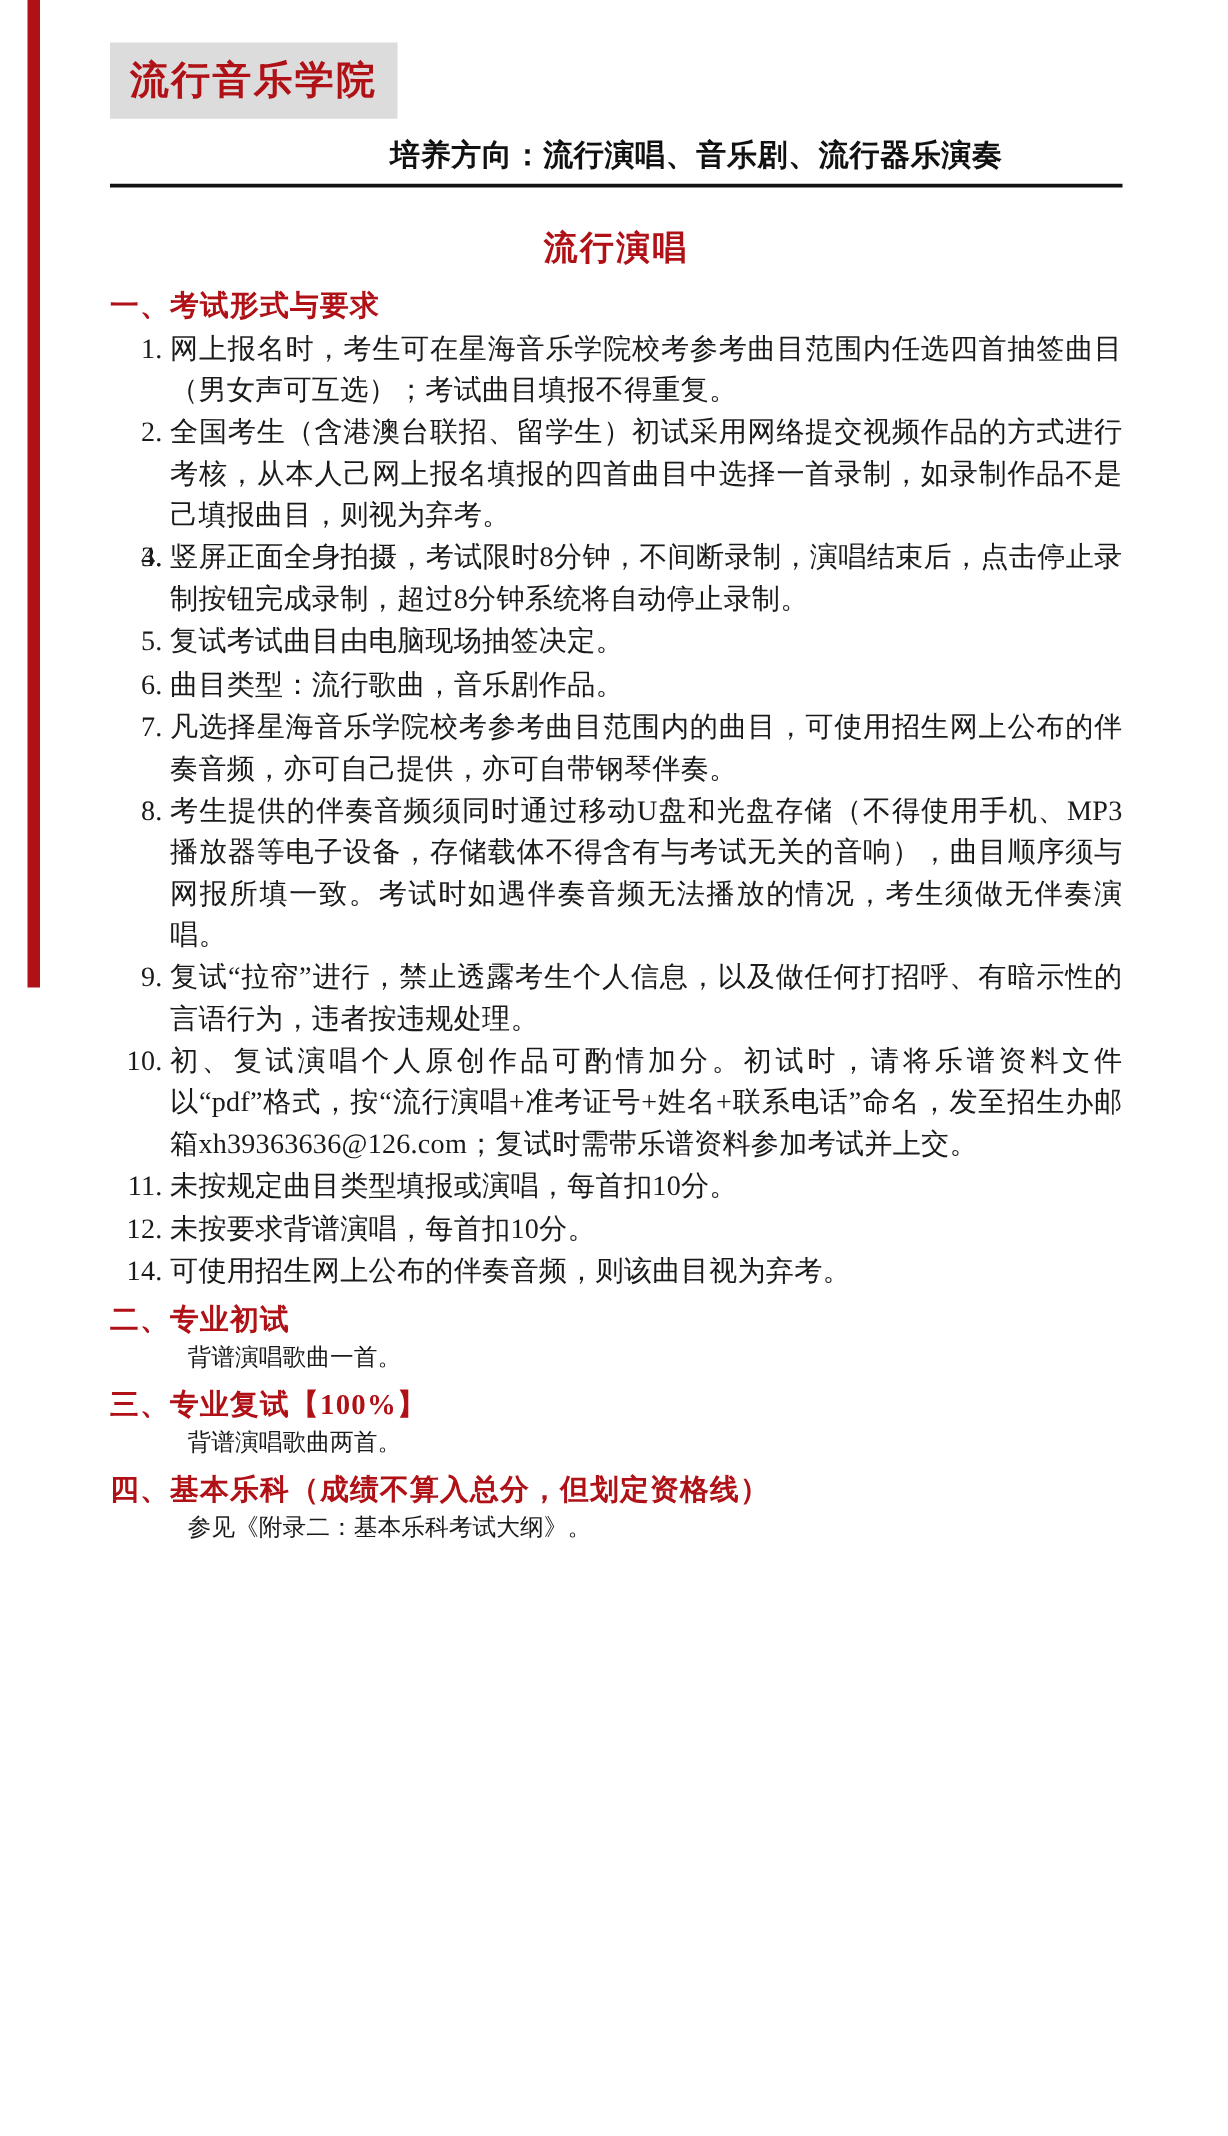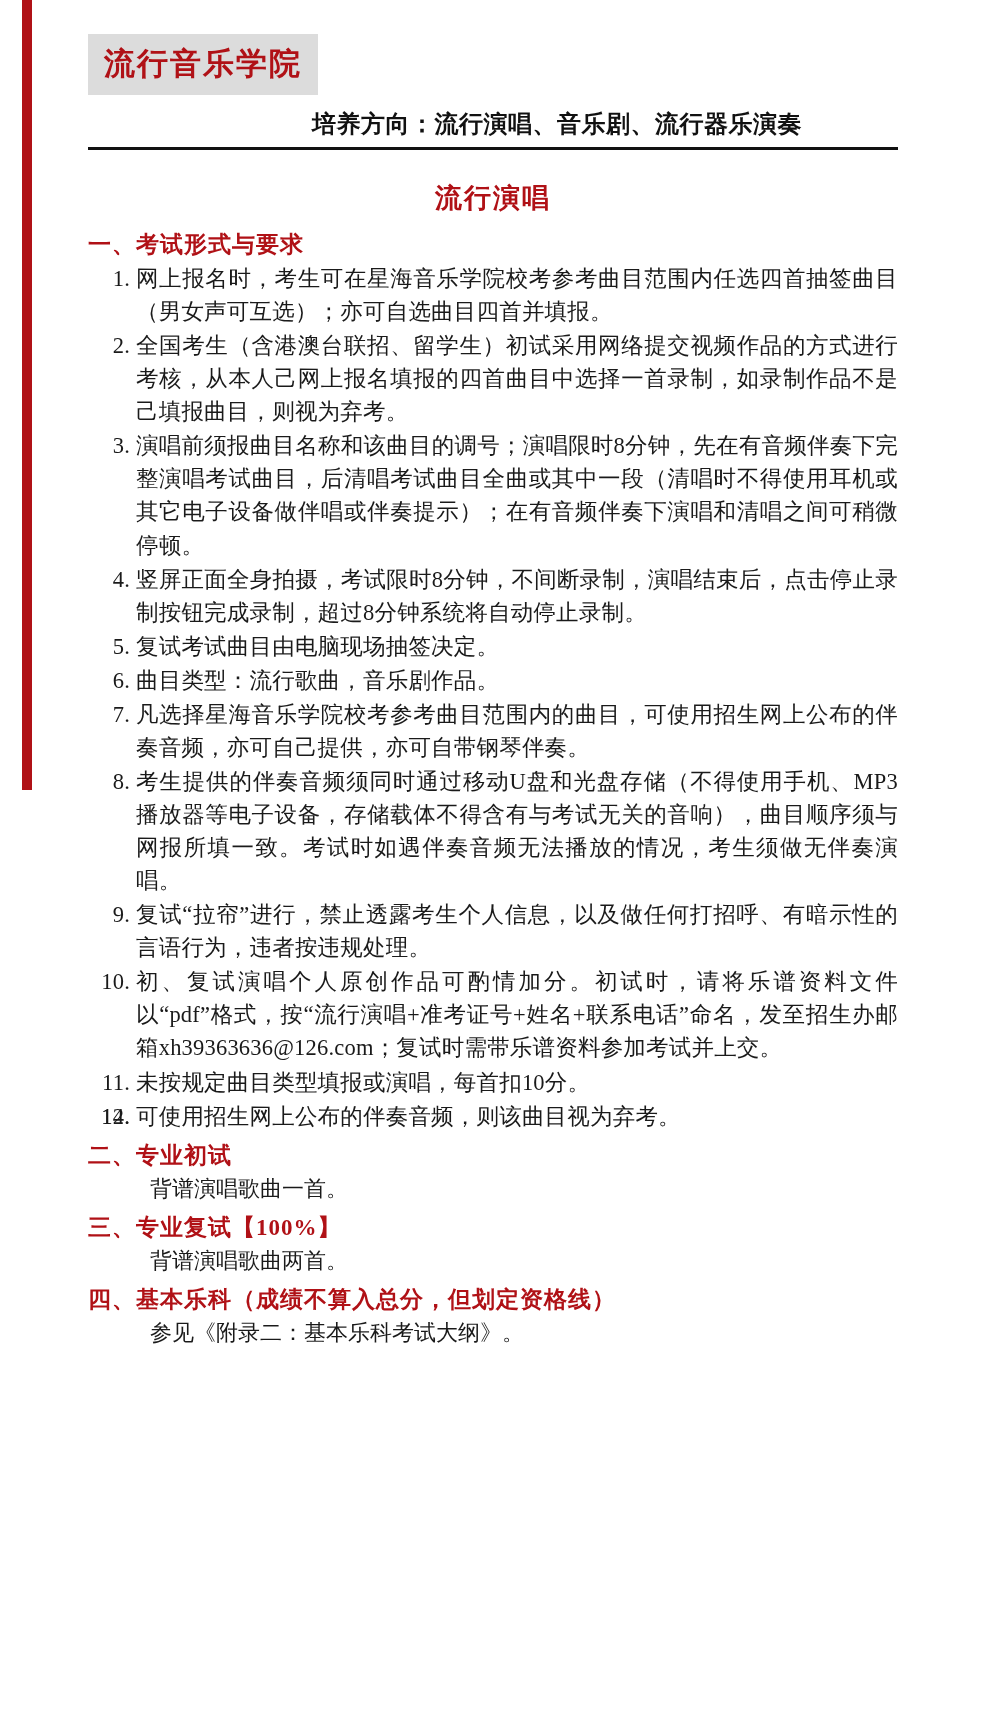--- a/index.html
+++ b/index.html
@@ -97,21 +97,21 @@
   }
   ol.items li .num {
     position: absolute;
     left: 0;
     top: 0;
     width: 42px;
     text-align: right;
     font-size: 22.5px;
   }
   .sub-text {
-    font-size: 22px;
+    font-size: 19px;
     line-height: 1.47;
     padding-left: 62px;
     margin-top: 0px;
     margin-bottom: 1px;
   }
 </style>
 </head>
 <body>
 
 <div class="page">
@@ -124,32 +124,32 @@
 
     <div class="direction-line">培养方向：流行演唱、音乐剧、流行器乐演奏</div>
 
     <div class="rule"></div>
 
     <div class="doc-title">流行演唱</div>
 
     
     <div class="section-head">一、考试形式与要求</div>
     <ol class="items">
-      <li><span class="num">1.</span><span>网上报名时，考生可在星海音乐学院校考参考曲目范围内任选四首抽签曲目（男女声可互选）；亦可自选曲目四首并填报。</span></li>
+      <li><span class="num">1.</span><span>网上报名时，考生可在星海音乐学院校考参考曲目范围内任选四首抽签曲目（男女声可互选）；考试曲目填报不得重复。</span></li>
       <li><span class="num">2.</span><span>全国考生（含港澳台联招、留学生）初试采用网络提交视频作品的方式进行考核，从本人己网上报名填报的四首曲目中选择一首录制，如录制作品不是己填报曲目，则视为弃考。</span></li>
-      <li><span class="num">3.</span><span>演唱前须报曲目名称和该曲目的调号；演唱限时8分钟，先在有音频伴奏下完整演唱考试曲目，后清唱考试曲目全曲或其中一段（清唱时不得使用耳机或其它电子设备做伴唱或伴奏提示）；在有音频伴奏下演唱和清唱之间可稍微停顿。</span></li>
+      <li><span class="num">3.</span></li>
       <li><span class="num">4.</span><span>竖屏正面全身拍摄，考试限时8分钟，不间断录制，演唱结束后，点击停止录制按钮完成录制，超过8分钟系统将自动停止录制。</span></li>
       <li><span class="num">5.</span><span>复试考试曲目由电脑现场抽签决定。</span></li>
       <li><span class="num">6.</span><span>曲目类型：流行歌曲，音乐剧作品。</span></li>
       <li><span class="num">7.</span><span>凡选择星海音乐学院校考参考曲目范围内的曲目，可使用招生网上公布的伴奏音频，亦可自己提供，亦可自带钢琴伴奏。</span></li>
       <li><span class="num">8.</span><span>考生提供的伴奏音频须同时通过移动U盘和光盘存储（不得使用手机、MP3播放器等电子设备，存储载体不得含有与考试无关的音响），曲目顺序须与网报所填一致。考试时如遇伴奏音频无法播放的情况，考生须做无伴奏演唱。</span></li>
       <li><span class="num">9.</span><span>复试“拉帘”进行，禁止透露考生个人信息，以及做任何打招呼、有暗示性的言语行为，违者按违规处理。</span></li>
       <li><span class="num">10.</span><span>初、复试演唱个人原创作品可酌情加分。初试时，请将乐谱资料文件以“pdf”格式，按“流行演唱+准考证号+姓名+联系电话”命名，发至招生办邮箱xh39363636@126.com；复试时需带乐谱资料参加考试并上交。</span></li>
       <li><span class="num">11.</span><span>未按规定曲目类型填报或演唱，每首扣10分。</span></li>
-      <li><span class="num">12.</span></li>
+      <li><span class="num">12.</span><span>未按要求背谱演唱，每首扣10分。</span></li>
       <li><span class="num">14.</span><span>可使用招生网上公布的伴奏音频，则该曲目视为弃考。</span></li>
     </ol>
 
     
     <div class="section-head tight">二、专业初试</div>
     <div class="sub-text">背谱演唱歌曲一首。</div>
 
     
     <div class="section-head tight">三、专业复试【100%】</div>
     <div class="sub-text">背谱演唱歌曲两首。</div>

